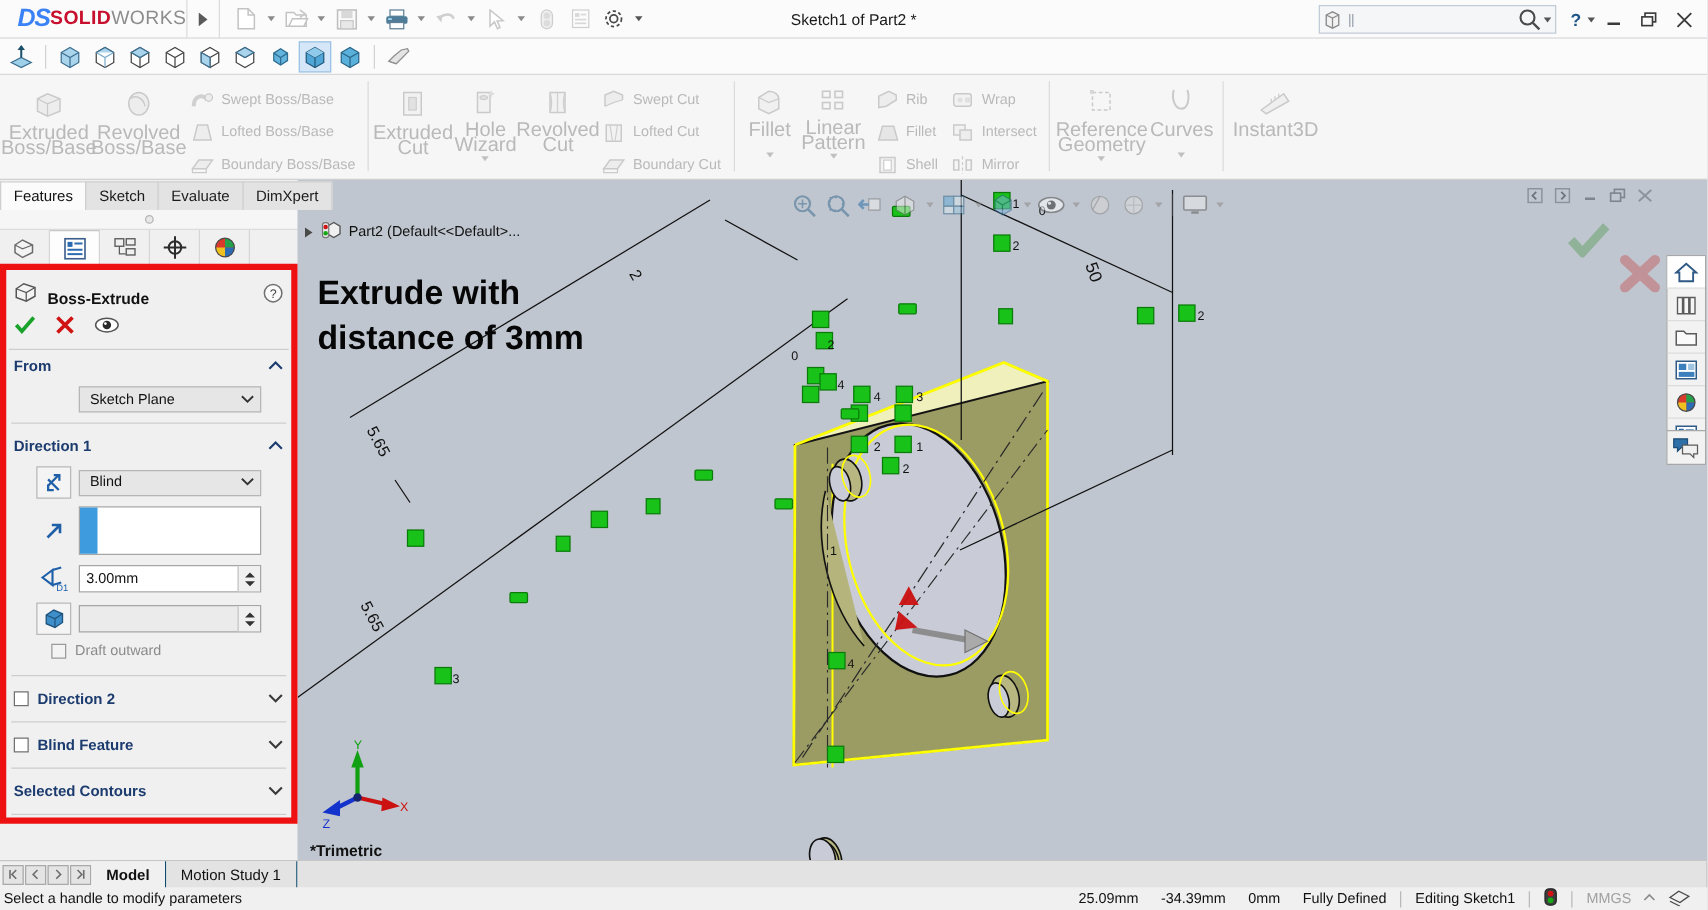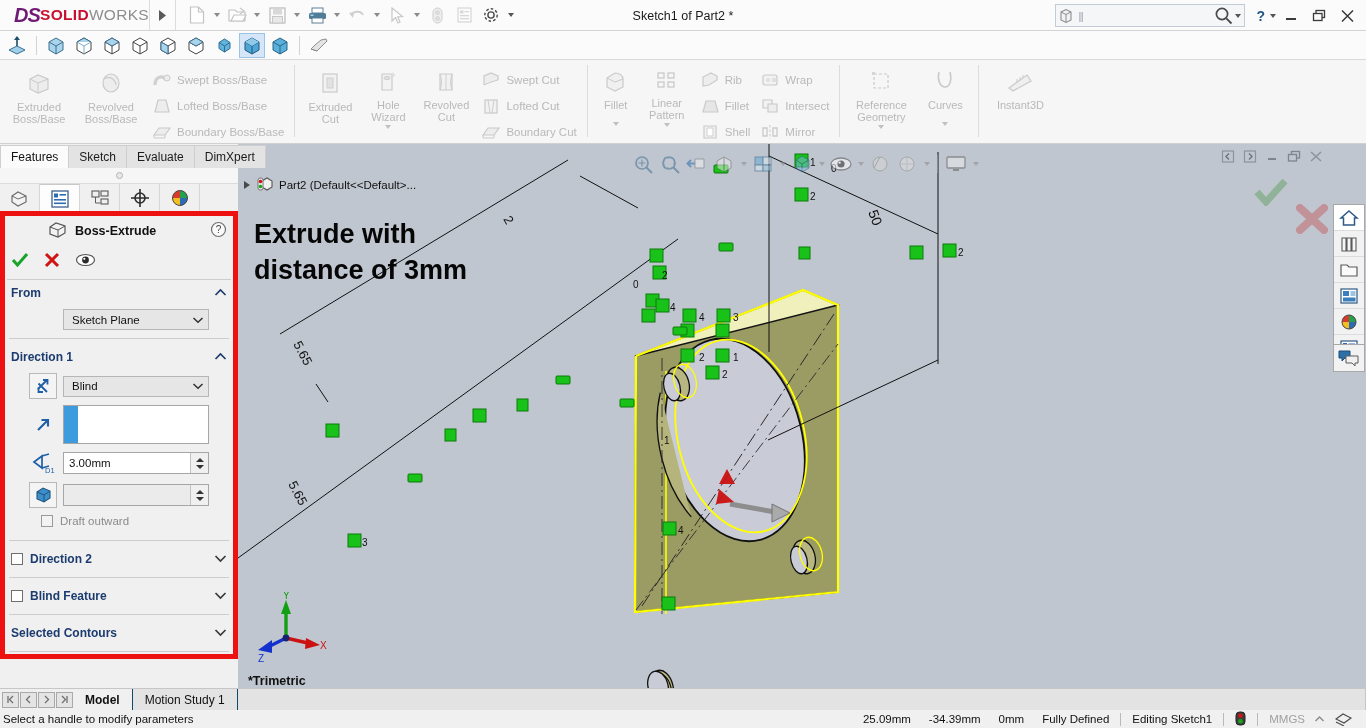--- a/index.html
+++ b/index.html
@@ -18,21 +18,21 @@
     position: absolute; left: 0; top: 0; width: 1366px; height: 31px;
     background: #fbfbfb;
     border-bottom: 1px solid #d4d4d4;
     display: flex; align-items: center;
   }
   .sw-logo {
     width: 150px; height: 30px;
     display: flex; align-items: center; padding-left: 14px;
     border-right: 1px solid #dcdcdc;
   }
-  .sw-logo .ds { color: #701a75; font-weight: bold; font-size: 20px;
+  .sw-logo .ds { color: #3b82f6; font-weight: bold; font-size: 20px;
     font-style: italic; letter-spacing: -1px; }
   .sw-logo .solid { color: #c8102e; font-weight: bold; font-size: 15.5px; letter-spacing: .3px;}
   .sw-logo .works { color: #8d8d8d; font-weight: normal; font-size: 15.5px; letter-spacing: .3px;}
   .logo-arrow {
     width: 26px; height: 30px; display:flex; align-items:center; justify-content:center;
     border-right: 1px solid #dcdcdc;
   }
   .logo-arrow svg { fill: #5a5a5a; }
 
   .qat { display: flex; align-items: center; height: 31px; padding-left: 8px; gap: 1px; }
@@ -75,21 +75,21 @@
   
   .ribbon {
     position:absolute; left:0; top:60px; width:1366px; height:84px;
     background:#f6f6f6; border-bottom:1px solid #d0d0d0;
     display:flex; align-items:flex-start;
   }
   .rgroup { display:flex; align-items:flex-start; height:84px; padding:2px 3px; }
   .rsep { width:1px; height:72px; background:#dcdcdc; margin:5px 2px; align-self:flex-start;}
   .rbig {
     width:66px; min-height:76px; display:flex; flex-direction:column; align-items:center;
-    padding-top:7px; color:#b9b9b9; text-align:center; line-height:12px; font-size:11px;
+    padding-top:7px; color:#b9b9b9; text-align:center; line-height:12px; font-size:16px;
   }
   .rbig .lbl { margin-top:4px; }
   .rbig.w56 { width:56px; }
   .rbig.w60 { width:60px; }
   .rbig.w72 { width:72px; }
   .rstack { display:flex; flex-direction:column; padding-top:6px; gap:2px; }
   .rsmall {
     display:flex; align-items:center; gap:5px; height:24px; padding:0 5px;
     color:#b9b9b9; font-size:11.5px; white-space:nowrap;
   }
@@ -135,21 +135,21 @@
   .redbox {
     position:absolute; left:0; top:211px; width:238px; height:448px;
     border:5px solid #ee1111; z-index:8; pointer-events:none;
   }
 
   .pmbody {
     position:absolute; left:5px; top:216px; width:228px; height:438px;
     background:#f0f0f0; overflow:hidden; z-index:7;
   }
   .pm-header {
-    display:flex; align-items:center; height:30px; padding:0 6px; gap:8px;margin-left:37px;
+    display:flex; align-items:flex-end; height:30px; padding:0 6px; gap:8px;
   }
   .pm-header .ttl { font-weight:bold; font-size:12.5px; color:#111; }
   .pm-help { margin-left:auto; }
   .pm-actions { display:flex; align-items:center; height:30px; padding-left:6px; gap:15px; }
   .pm-rule { height:1px; background:#cdcdcd; margin:3px 2px 0 2px; }
 
   .sect-head {
     display:flex; align-items:center; height:26px; padding:0 6px; gap:7px;
     font-weight:bold; font-size:12px; color:#1c3b6e;
   }

